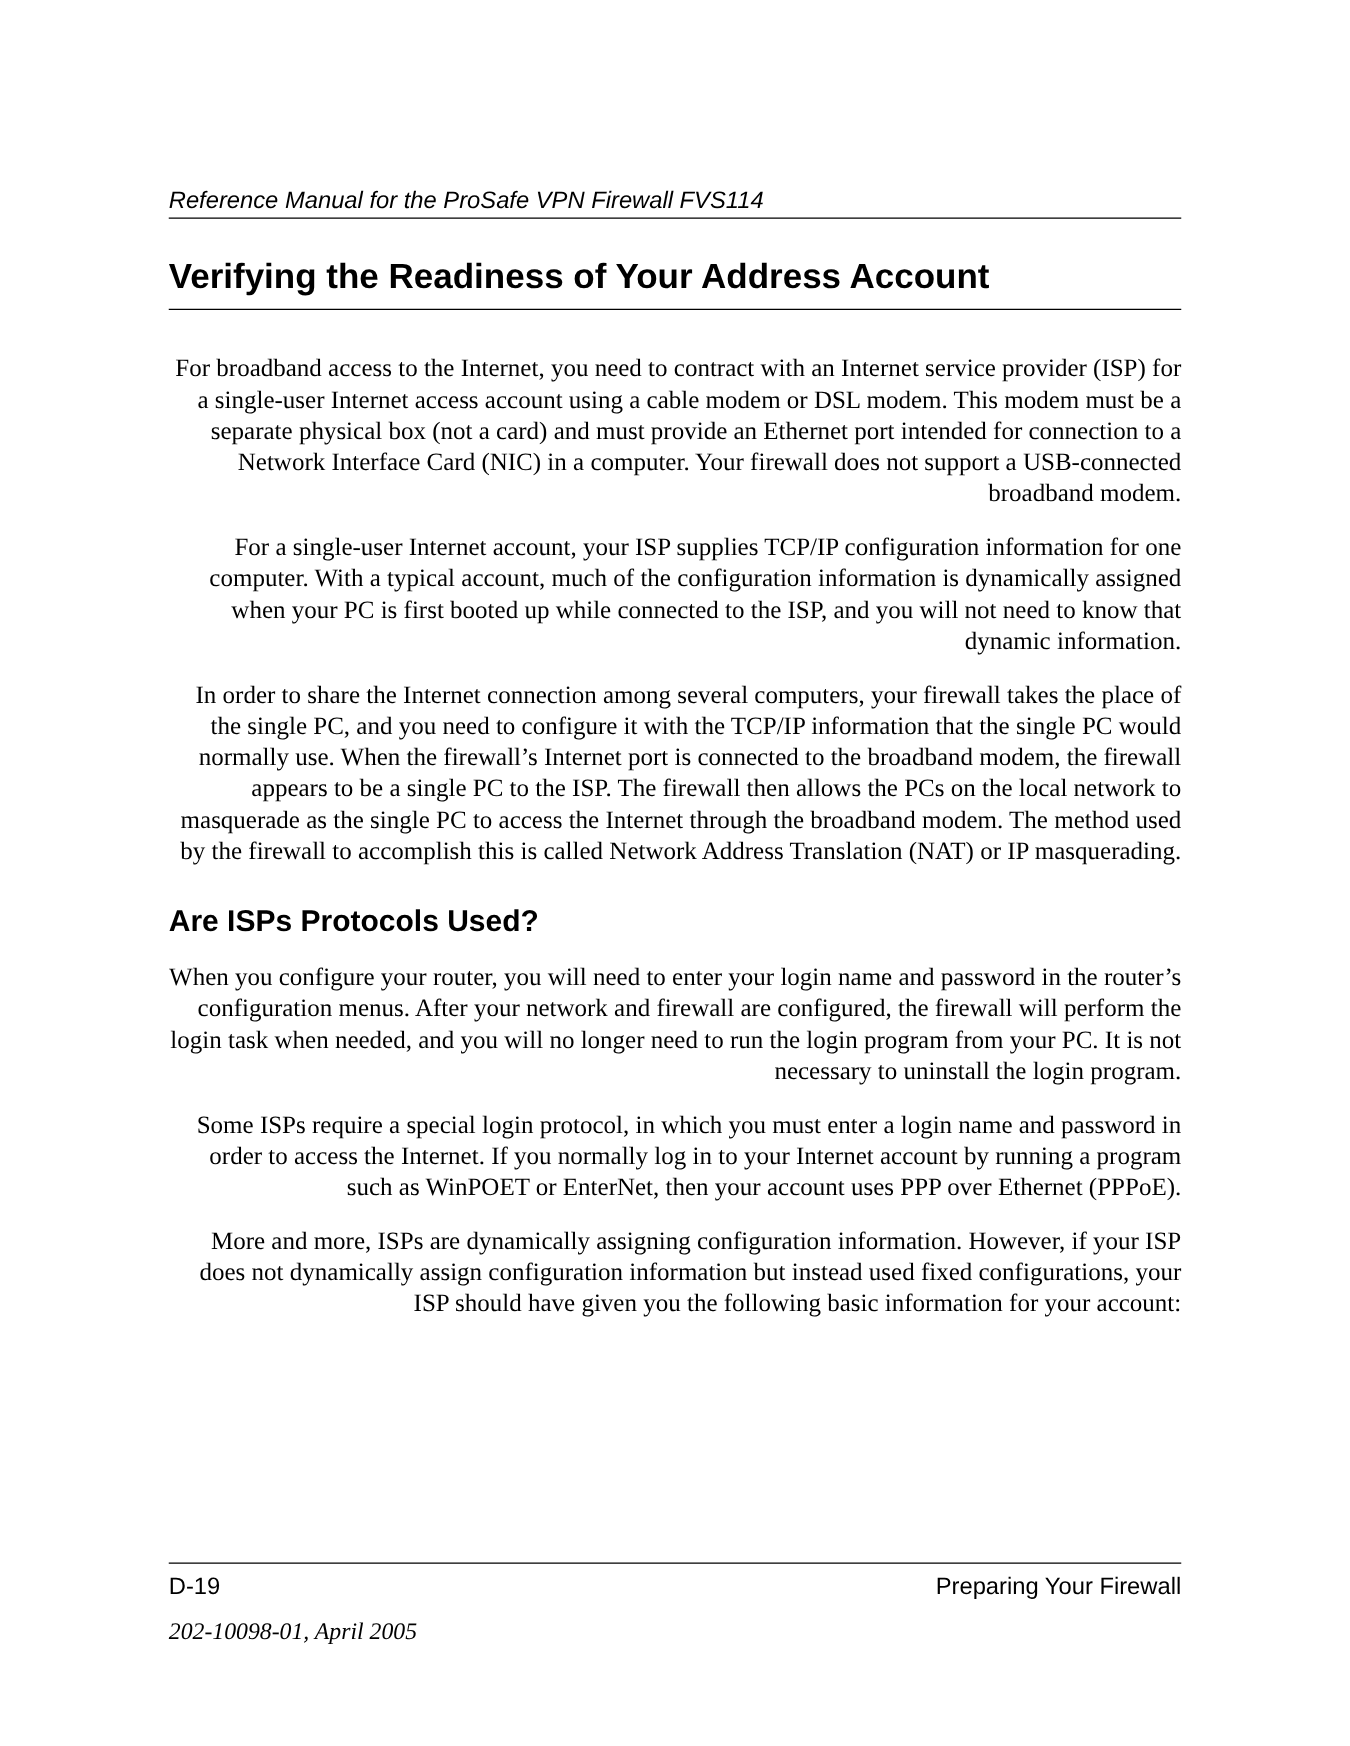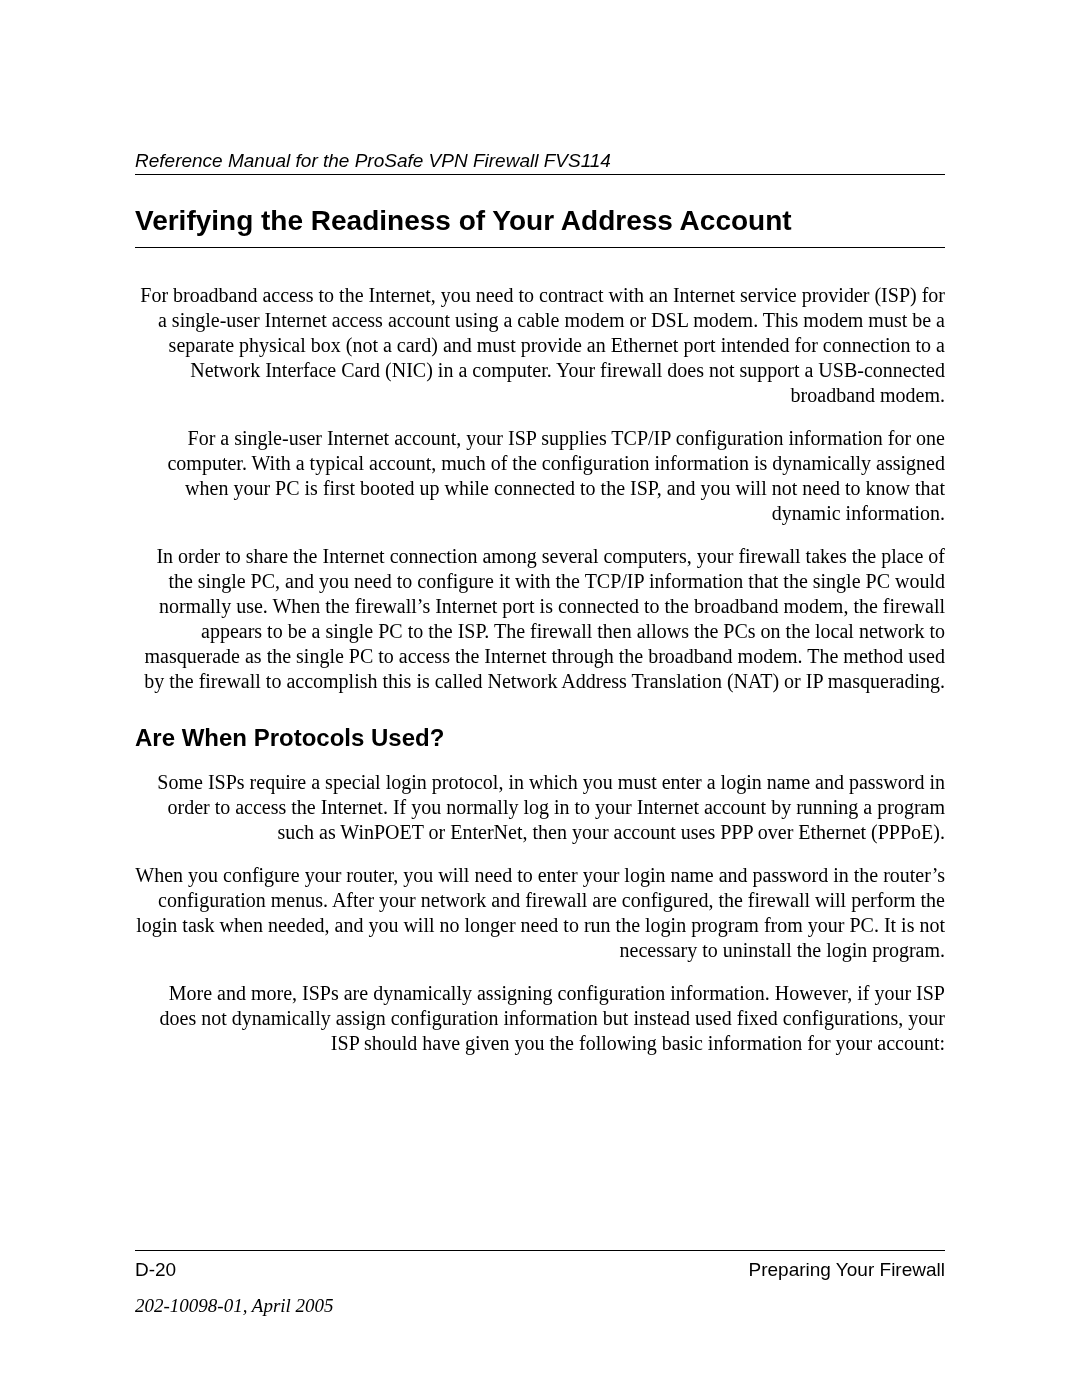--- a/index.html
+++ b/index.html
@@ -79,31 +79,31 @@
   <div class="running-header">Reference Manual for the ProSafe VPN Firewall FVS114</div>
 
   <h1 class="section-title">Verifying the Readiness of Your Address Account</h1>
 
   <p class="body">For broadband access to the Internet, you need to contract with an Internet service provider (ISP) for a single-user Internet access account using a cable modem or DSL modem. This modem must be a separate physical box (not a card) and must provide an Ethernet port intended for connection to a Network Interface Card (NIC) in a computer. Your firewall does not support a USB-connected broadband modem.</p>
 
   <p class="body">For a single-user Internet account, your ISP supplies TCP/IP configuration information for one computer. With a typical account, much of the configuration information is dynamically assigned when your PC is first booted up while connected to the ISP, and you will not need to know that dynamic information.</p>
 
   <p class="body">In order to share the Internet connection among several computers, your firewall takes the place of the single PC, and you need to configure it with the TCP/IP information that the single PC would normally use. When the firewall’s Internet port is connected to the broadband modem, the firewall appears to be a single PC to the ISP. The firewall then allows the PCs on the local network to masquerade as the single PC to access the Internet through the broadband modem. The method used by the firewall to accomplish this is called Network Address Translation (NAT) or IP masquerading.</p>
 
-  <h2 class="subsection">Are When Protocols Used?</h2>
+  <h2 class="subsection">Are ISPs Protocols Used?</h2>
+
+  <p class="body">When you configure your router, you will need to enter your login name and password in the router’s configuration menus. After your network and firewall are configured, the firewall will perform the login task when needed, and you will no longer need to run the login program from your PC. It is not necessary to uninstall the login program.</p>
 
   <p class="body">Some ISPs require a special login protocol, in which you must enter a login name and password in order to access the Internet. If you normally log in to your Internet account by running a program such as WinPOET or EnterNet, then your account uses PPP over Ethernet (PPPoE).</p>
-
-  <p class="body">When you configure your router, you will need to enter your login name and password in the router’s configuration menus. After your network and firewall are configured, the firewall will perform the login task when needed, and you will no longer need to run the login program from your PC. It is not necessary to uninstall the login program.</p>
 
 
   <p class="body">More and more, ISPs are dynamically assigning configuration information. However, if your ISP does not dynamically assign configuration information but instead used fixed configurations, your ISP should have given you the following basic information for your account:</p>
 
   <div class="footer">
     <div class="footer-rule"></div>
     <div class="footer-row">
-      <span>D-20</span>
+      <span>D-19</span>
       <span>Preparing Your Firewall</span>
     </div>
     <div class="footer-center">202-10098-01, April 2005</div>
   </div>
 
 </div>
 
 </body></html>

